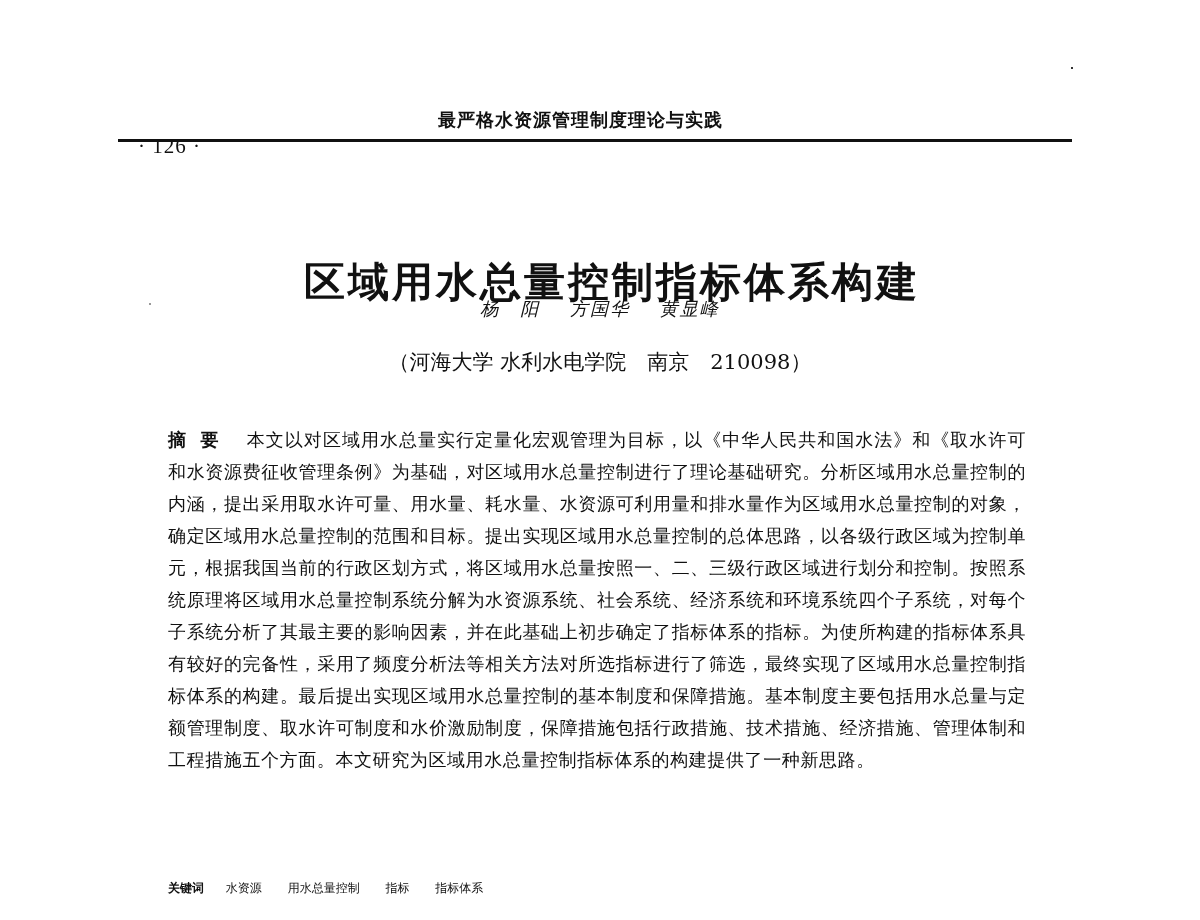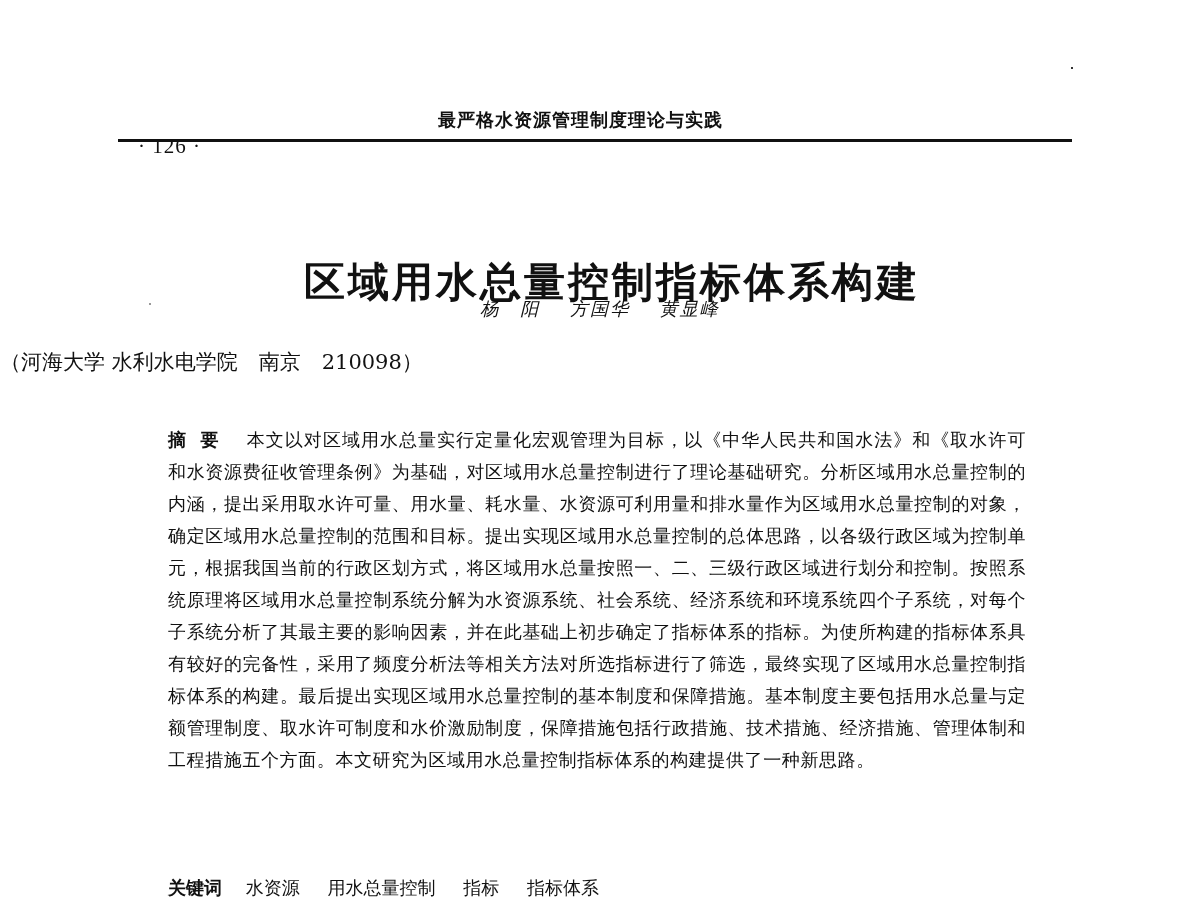--- a/index.html
+++ b/index.html
@@ -26,36 +26,36 @@
       position: absolute; left: 12px; top: 208px; width: 1200px; text-align: center;
       font-family: "DejaVu Sans", sans-serif; font-weight: bold;
       font-size: 41px; letter-spacing: 3px; margin-top: 47px;
     }
     .authors {
       position: absolute; left: 0; top: 297px; width: 1200px; text-align: center;
       font-size: 18px; font-family: "DejaVu Serif", serif; font-style: italic;
     }
     .authors span { margin: 0 12px; letter-spacing: 2px; }
     .affiliation {
-      position: absolute; left: 0; top: 348px; width: 1200px; 
+      position: absolute; left: 0; top: 348px; width: 1200px; text-align: center;
       font-size: 21px; font-family: "DejaVu Serif", serif;
     }
     .abstract {
       position: absolute; left: 168px; top: 424px; width: 858px;
       font-size: 18px; line-height: 32px; text-align: justify;
       text-align-last: left; letter-spacing: 0.6px;
       font-family: "DejaVu Serif", serif;
     }
     .abstract-label {
       font-family: "DejaVu Sans", sans-serif; font-weight: bold; margin-right: 14px;
       letter-spacing: 14px;
     }
     .keywords {
       position: absolute; left: 168px; top: 872px; width: 858px;
-      font-size: 18px; line-height: 32px;
+      font-size: 12px; line-height: 32px;
     }
     .keywords-label {
       font-family: "DejaVu Sans", sans-serif; font-weight: bold; margin-right: 18px;
     }
     .keyword { margin-right: 22px; }
     .speck {
       position: absolute; width: 2px; height: 2px; background: #333;
     }
   </style>
 </head>

